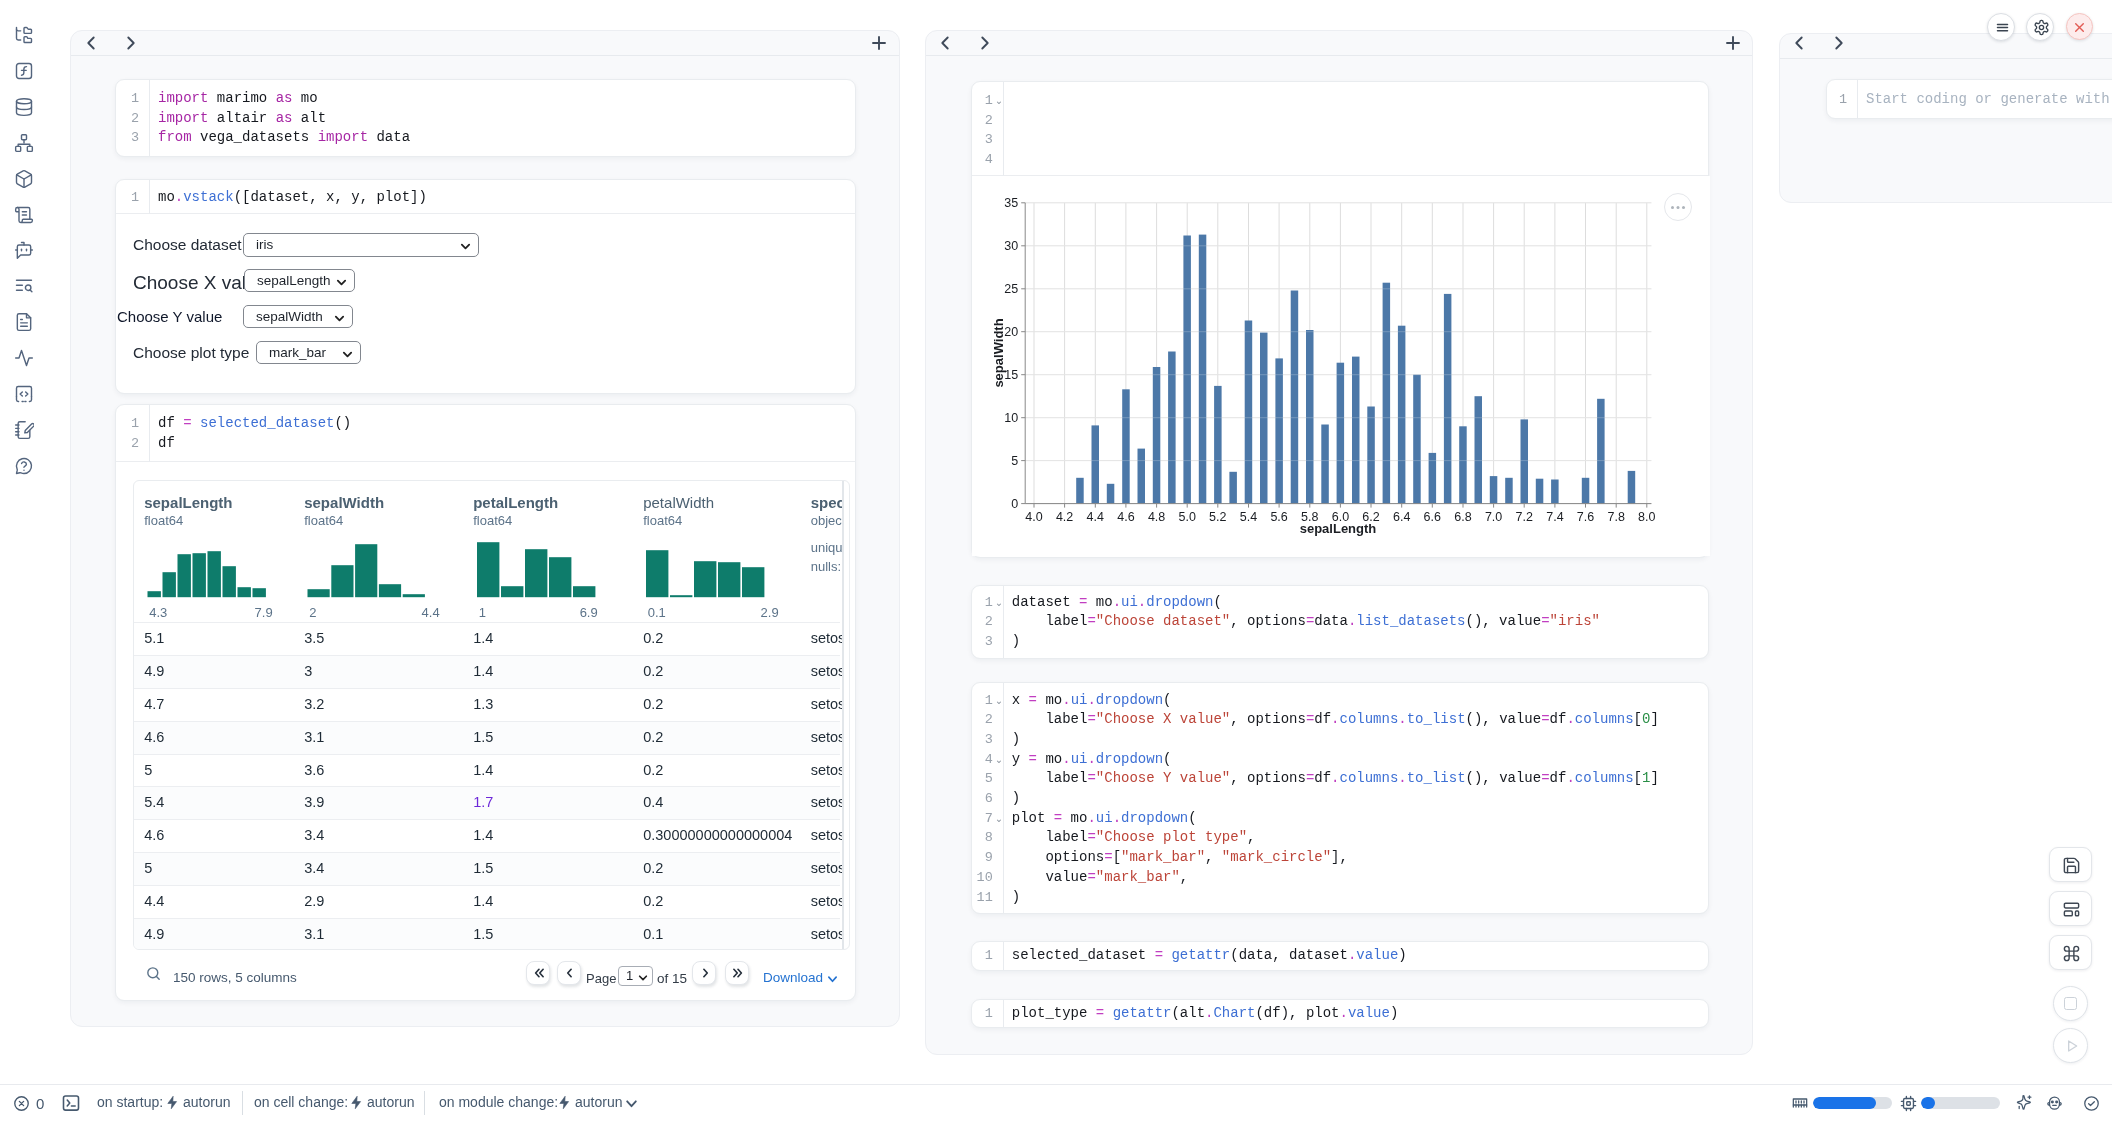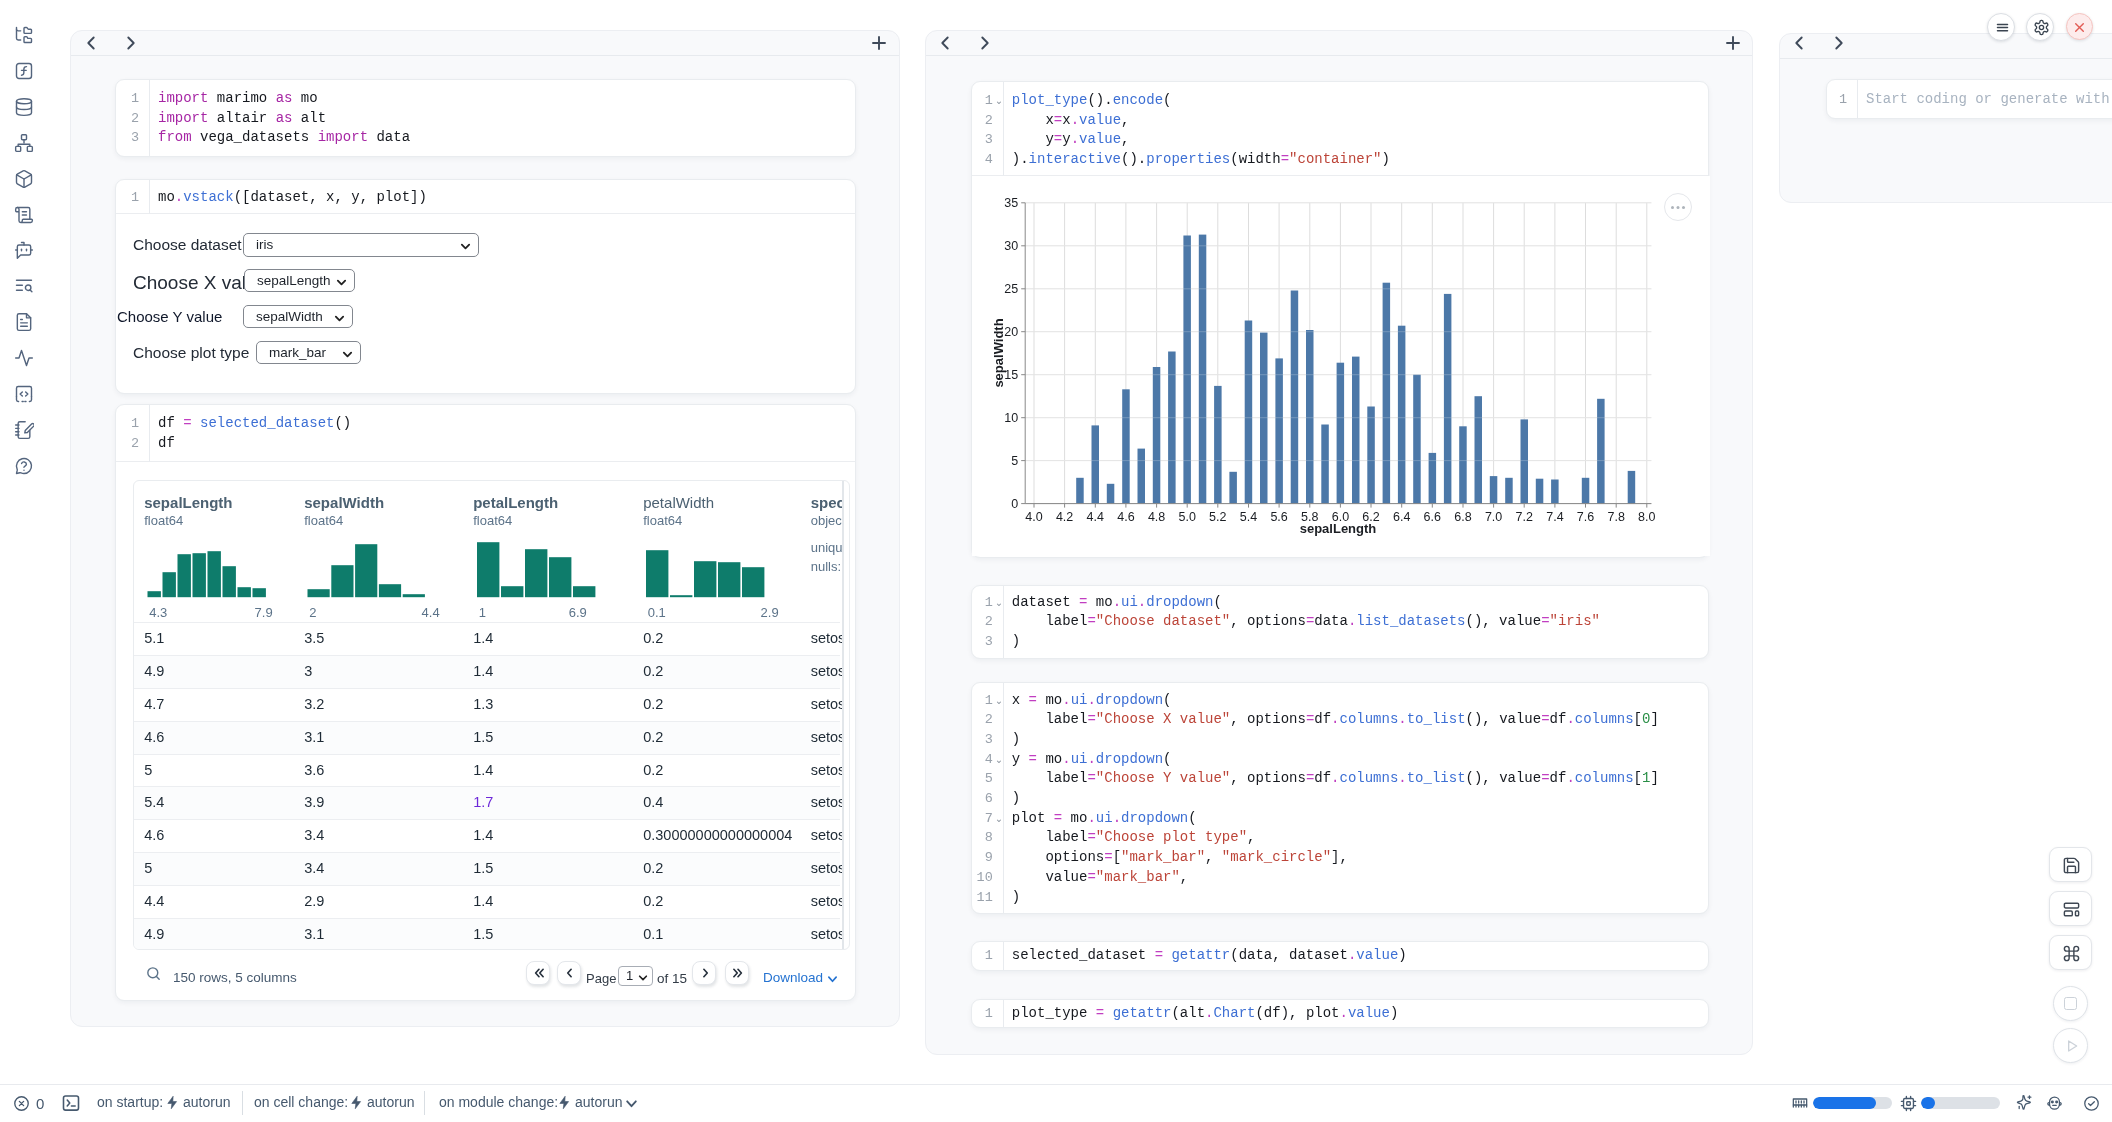--- a/index.html
+++ b/index.html
@@ -193,21 +193,21 @@
 <div class="abs" style="left:175.5px;top:124px;font-size:13px;color:#5c7389">2</div>
 <div class="abs" style="left:266px;top:124px;width:40px;text-align:right;font-size:13px;color:#5c7389">4.4</div>
 <svg class="abs ic" style="left:0;top:0" width="706" height="130" viewBox="0 0 706 130">
         <rect x="343.0" y="61.2" width="22.4" height="55" fill="#0e7c6b"></rect>
         <rect x="367.0" y="105.2" width="22.4" height="11" fill="#0e7c6b"></rect>
         <rect x="391.0" y="68.2" width="22.4" height="48" fill="#0e7c6b"></rect>
         <rect x="415.0" y="76.2" width="22.4" height="40" fill="#0e7c6b"></rect>
         <rect x="439.0" y="105.2" width="22.4" height="11" fill="#0e7c6b"></rect>
       </svg>
 <div class="abs" style="left:345.0px;top:124px;font-size:13px;color:#5c7389">1</div>
-<div class="abs" style="left:435px;top:124px;width:40px;text-align:left;font-size:13px;color:#5c7389">6.9</div>
+<div class="abs" style="left:435px;top:124px;width:40px;text-align:center;font-size:13px;color:#5c7389">6.9</div>
 <svg class="abs ic" style="left:0;top:0" width="706" height="130" viewBox="0 0 706 130">
         <rect x="512.0" y="69.2" width="22.4" height="47" fill="#0e7c6b"></rect>
         <rect x="536.0" y="114.2" width="22.4" height="2" fill="#0e7c6b"></rect>
         <rect x="560.0" y="80.2" width="22.4" height="36" fill="#0e7c6b"></rect>
         <rect x="584.0" y="81.2" width="22.4" height="35" fill="#0e7c6b"></rect>
         <rect x="608.0" y="86.2" width="22.4" height="30" fill="#0e7c6b"></rect>
       </svg>
 <div class="abs" style="left:514.0px;top:124px;font-size:13px;color:#5c7389">0.1</div>
 <div class="abs" style="left:605px;top:124px;width:40px;text-align:right;font-size:13px;color:#5c7389">2.9</div>
 <div class="abs" style="left:0;top:141.2px;width:706px;height:32.9px;background:#fff;border-top:1px solid #eceef1"></div>
@@ -308,24 +308,20 @@
       <path d="M2 3 6 7.5 10 3"></path>
     </svg>
 </div>
 <div class="cell" style="left:970.8px;top:81px;width:738px;height:477px">
 <div class="gut" style="width:32px;height:94px;border-bottom:1px solid #ebedf0"></div>
 <pre class="ln" style="left:0;top:9px;width:21px">1
 2
 3
 4</pre>
 <div class="fold" style="left:23px;top:13px">⌄</div>
-<pre class="code" style="left:40px;top:9px"><span class="fn">plot_type</span>().<span class="fn">encode</span>(
-    x<span class="op">=</span>x<span class="op">.</span><span class="fn">value</span>,
-    y<span class="op">=</span>y<span class="op">.</span><span class="fn">value</span>,
-).<span class="fn">interactive</span>().<span class="fn">properties</span>(width<span class="op">=</span><span class="st">"container"</span>)</pre>
 <div class="abs" style="left:32px;top:93px;right:0;height:1px;background:#ebedf0"></div>
 <svg class="abs ic" style="left:0;top:94px" width="738" height="380" viewBox="0 0 738 380">
       <rect x="0" y="0" width="738" height="380" fill="#fff"></rect>
       <line x1="62.0" y1="26.8" x2="62.0" y2="327.6" stroke="#ddd" stroke-width="1"></line>
       <line x1="92.6" y1="26.8" x2="92.6" y2="327.6" stroke="#ddd" stroke-width="1"></line>
       <line x1="123.3" y1="26.8" x2="123.3" y2="327.6" stroke="#ddd" stroke-width="1"></line>
       <line x1="153.9" y1="26.8" x2="153.9" y2="327.6" stroke="#ddd" stroke-width="1"></line>
       <line x1="184.6" y1="26.8" x2="184.6" y2="327.6" stroke="#ddd" stroke-width="1"></line>
       <line x1="215.2" y1="26.8" x2="215.2" y2="327.6" stroke="#ddd" stroke-width="1"></line>
       <line x1="245.8" y1="26.8" x2="245.8" y2="327.6" stroke="#ddd" stroke-width="1"></line>

